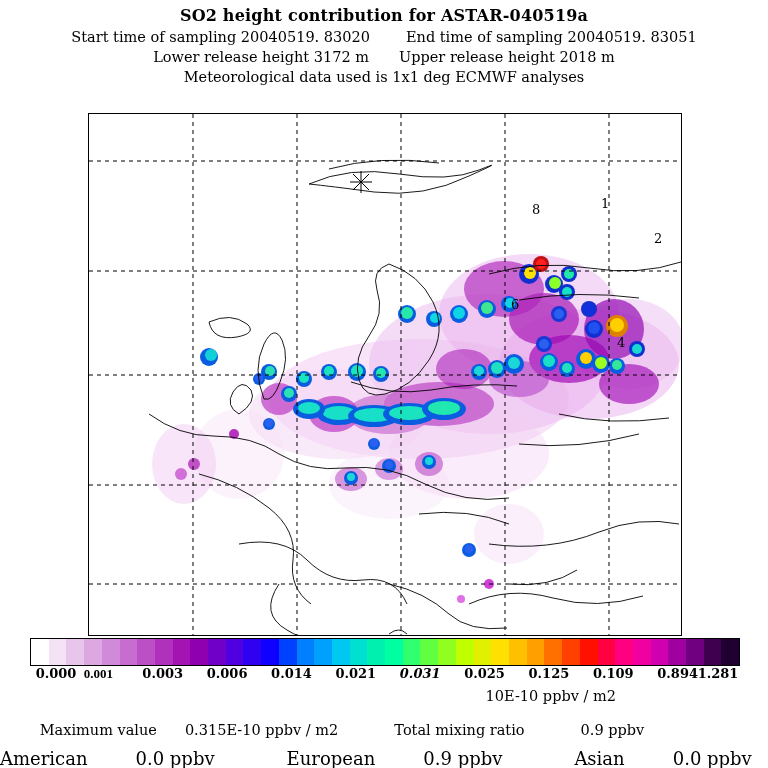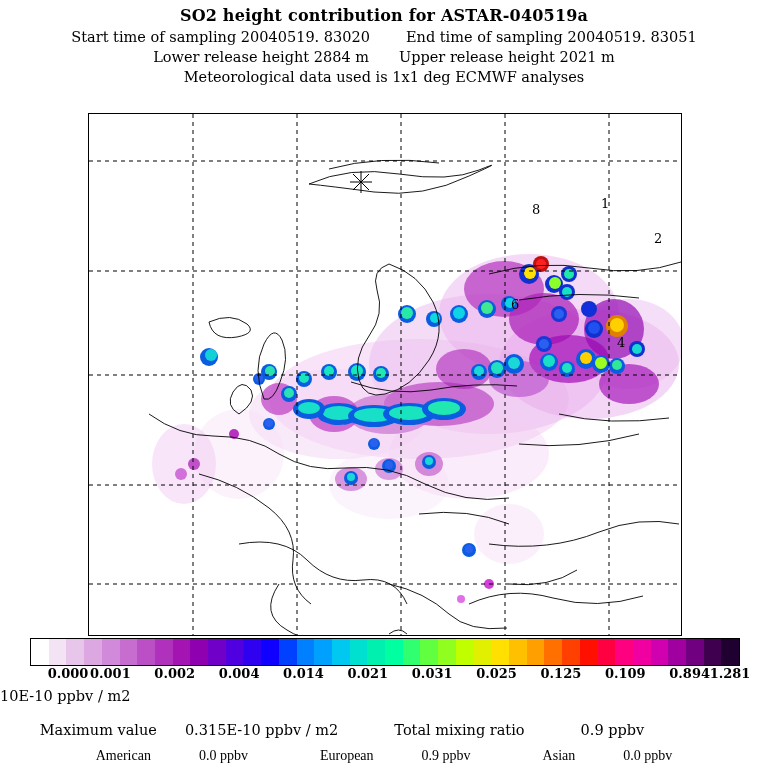--- a/index.html
+++ b/index.html
@@ -55,61 +55,61 @@
   #cbar{
     position:absolute;
     left:30px;top:638px;
     width:708px;height:26px;
     border:1px solid #000;
     display:flex;
   }
   #cbar div{flex:1 1 auto;height:100%;}
   #cbar-ticks{
     position:absolute;
-    left:16px;top:666px;
+    left:4px;top:666px;
     width:612px;height:16px;
   }
   #cbar-ticks span{
     position:absolute;
     font-size:13px;
     font-weight:bold;
     font-family:"DejaVu Serif", serif;
     transform:translateX(-50%);
     white-space:nowrap;
   }
   #cbar-unit{
     position:absolute;
     top:688px;left:0;width:616px;
-    text-align:left;
+    text-align:right;
     font-size:14.5px;
   }
 
   
   #footer1{
     position:absolute;top:722px;left:0;width:684px;
     text-align:center;font-size:14.5px;
   }
   #footer2{
     position:absolute;top:748px;left:0;width:768px;
-    text-align:center;font-size:14px;font-family:Liberation Serif, serif;
+    text-align:left;font-size:18px;
   }
   #footer1 .g{display:inline-block;width:28px;}
   #footer2 .g{display:inline-block;width:24px;}
 </style>
 </head>
 <body>
 
 <div class="title">SO2 height contribution for ASTAR-040519a</div>
 
 <div class="hdr">
   <span>Start time of sampling 20040519. 83020</span><span class="gap"></span><span>End time of sampling 20040519. 83051</span>
 </div>
 
 <div class="hdr2">
-  <span>Lower release height 2884 m</span><span class="gap"></span><span>Upper release height 2021 m</span>
+  <span>Lower release height 3172 m</span><span class="gap"></span><span>Upper release height 2018 m</span>
 </div>
 
 <div class="hdr2">Meteorological data used is 1x1 deg ECMWF analyses</div>
 
 <div id="map-wrap">
   <svg id="map-svg" width="592" height="521" viewBox="0 0 592 521">
     <defs>
       <clipPath id="mapclip">
           <rect x="0" y="0" width="592" height="521"></rect>
         </clipPath>
@@ -360,26 +360,26 @@
     <div style="background: rgb(255, 0, 128);"></div>
     <div style="background: rgb(240, 0, 160);"></div>
     <div style="background: rgb(208, 0, 176);"></div>
     <div style="background: rgb(160, 0, 160);"></div>
     <div style="background: rgb(112, 0, 128);"></div>
     <div style="background: rgb(64, 0, 80);"></div>
     <div style="background: rgb(32, 0, 48);"></div>
   </div>
 <div id="cbar-ticks">
     <span style="left: 52px;">0.000</span>
-    <span style="left: 94.3636px;">0.001</span>
-    <span style="left: 158.727px;">0.002</span>
-    <span style="left: 223.091px;">0.004</span>
+    <span style="left: 94.3636px; font-family: Liberation Serif, serif;">0.001</span>
+    <span style="left: 158.727px;">0.003</span>
+    <span style="left: 223.091px;">0.006</span>
     <span style="left: 287.455px;">0.014</span>
     <span style="left: 351.818px;">0.021</span>
-    <span style="left: 416.182px;">0.031</span>
+    <span style="left: 416.182px; font-style: italic;">0.031</span>
     <span style="left: 480.545px;">0.025</span>
     <span style="left: 544.909px;">0.125</span>
     <span style="left: 609.273px;">0.109</span>
     <span style="left: 673.636px;">0.894</span>
     <span style="left: 714px;">1.281</span>
   </div>
 <div id="cbar-unit">10E-10 ppbv / m2</div>
 
 <div id="footer1">
   <span>Maximum value</span><span class="g"></span><span>0.315E-10 ppbv / m2</span><span class="g"></span><span class="g"></span><span>Total mixing ratio</span><span class="g"></span><span class="g"></span><span>0.9 ppbv</span>

